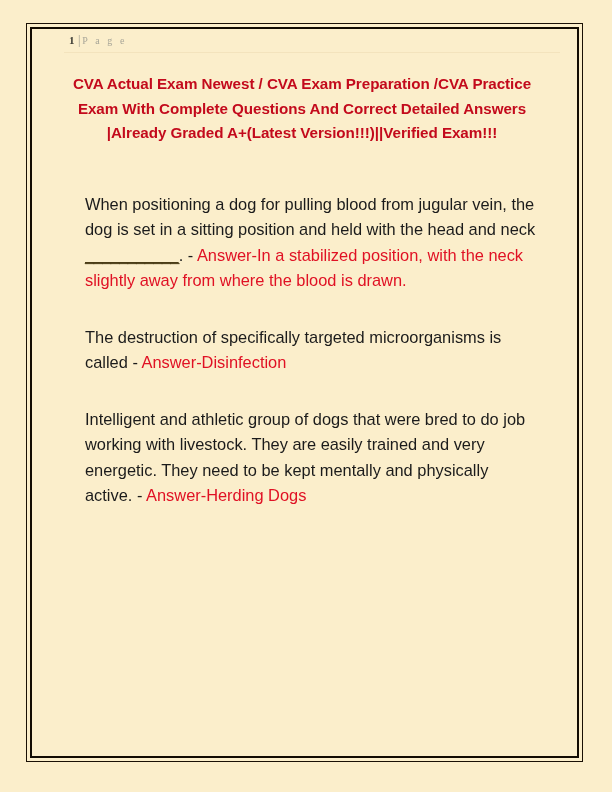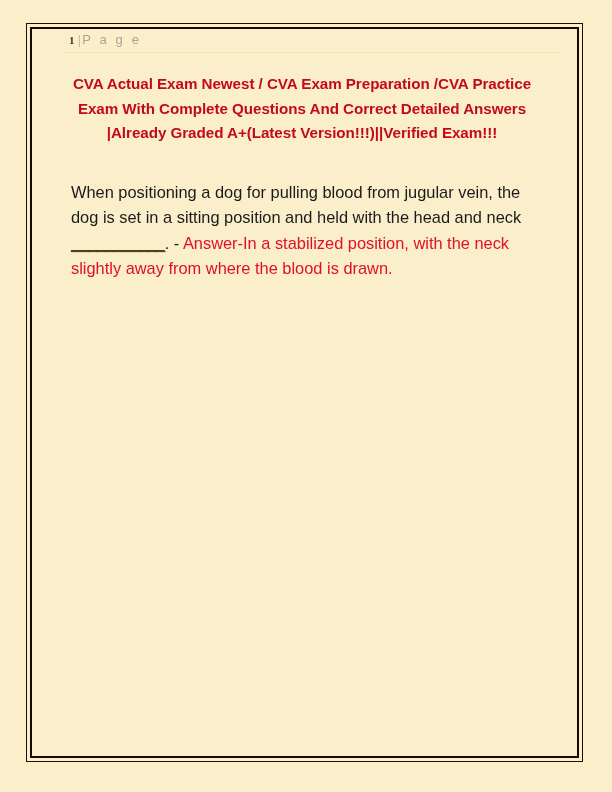--- a/index.html
+++ b/index.html
@@ -67,48 +67,48 @@
     color: #3b3a33;
     letter-spacing: 0.4px;
   }
   #page-header .hdr-sep {
     font-family: "Liberation Serif", serif;
     font-size: 12px;
     color: #9c9a8d;
     padding: 0 2px 0 3px;
   }
   #page-header .hdr-label {
-    font-family: Liberation Sans, sans-serif;
-    font-size: 13px;
+    font-family: Liberation Serif, serif;
+    font-size: 10px;
     color: #a8a698;
     letter-spacing: 2.6px;
   }
   #header-rule {
     position: absolute;
     left: 26px;
     right: 6px;
     top: 22px;
     height: 1px;
     background: #f3e3bd;
   }
 
   
   #doc-title {
-    margin: 16px 26px 4px 26px;
+    margin: 16px 26px 16px 26px;
     text-align: center;
     font-size: 15.2px;
     font-weight: bold;
     line-height: 24.5px;
     color: #c30a1c;
     letter-spacing: -0.05px;
   }
 
   
   #qa-list {
-    margin: 0 26px 0 33px;
+    margin: 0 26px 0 47px;
     padding-top: 30px;
   }
   .qa-block {
     font-size: 16.4px;
     line-height: 25.5px;
     color: #1b1b1b;
     margin-bottom: 31px;
     text-align: left;
   }
   .qa-block:last-child { margin-bottom: 0; }
@@ -133,16 +133,18 @@
 
     <div id="page-header">
       <span class="hdr-num">1</span><span class="hdr-sep">|</span><span class="hdr-label">P a g e</span>
       <div id="header-rule"></div>
     </div>
 
     <div id="doc-title">CVA Actual Exam Newest / CVA Exam Preparation /CVA Practice Exam With Complete Questions And Correct Detailed Answers |Already Graded A+(Latest Version!!!)||Verified Exam!!!</div>
 
     <div id="qa-list">
         <div class="qa-block"><span class="qa-q">When positioning a dog for pulling blood from jugular vein, the dog is set in a sitting position and held with the head and neck </span><span class="qa-blank">___________</span><span class="qa-q">. </span><span class="qa-dash">- </span><span class="qa-a">Answer-In a stabilized position, with the neck slightly away from where the blood is drawn.</span></div>
+        <div class="qa-block"><span class="qa-q">The destruction of specifically targeted microorganisms is called </span><span class="qa-dash">- </span><span class="qa-a">Answer-Disinfection</span></div>
+        <div class="qa-block"><span class="qa-q">Intelligent and athletic group of dogs that were bred to do job working with livestock. They are easily trained and very energetic. They need to be kept mentally and physically active. </span><span class="qa-dash">- </span><span class="qa-a">Answer-Herding Dogs</span></div>
       </div>
 
   </div>
 </div>
 
 </body></html>

